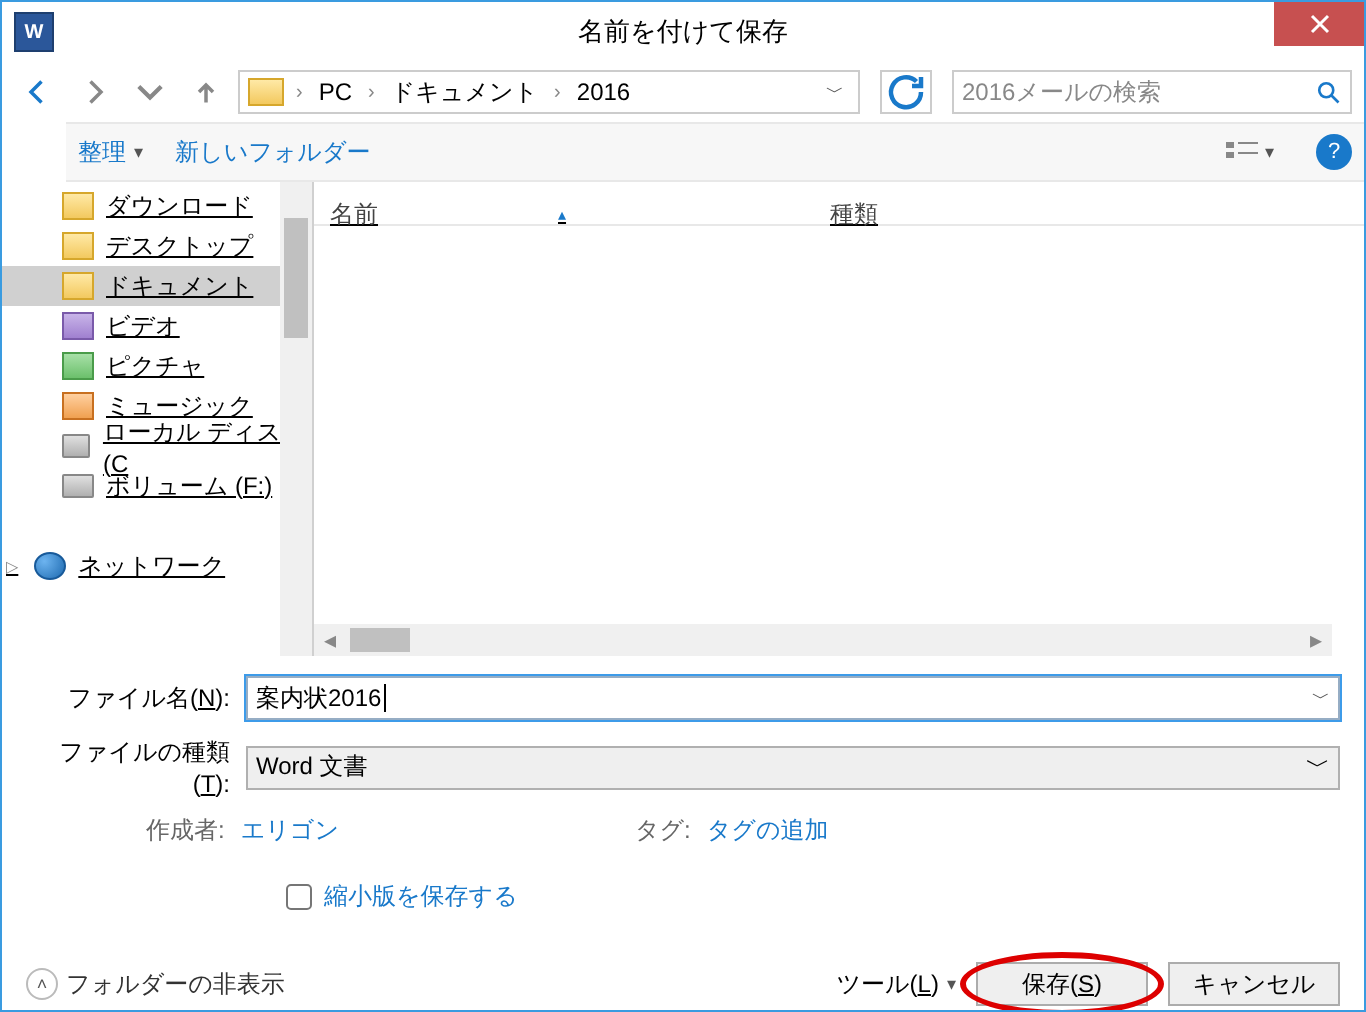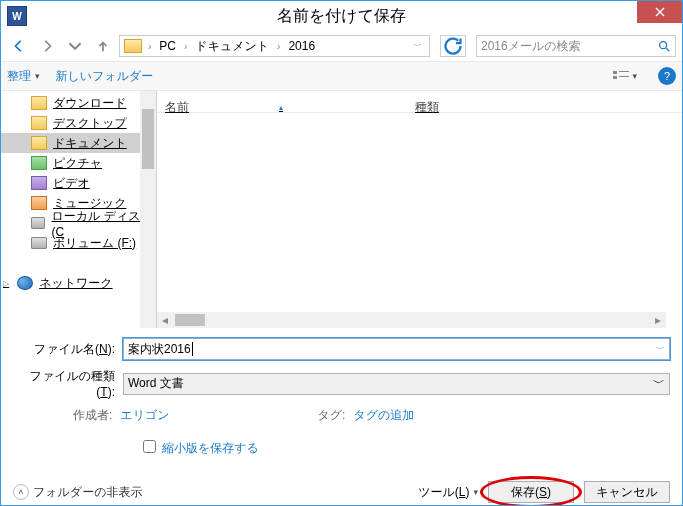--- a/index.html
+++ b/index.html
@@ -1,34 +1,34 @@
 <!DOCTYPE html>
 <html><head>
 <meta charset="utf-8">
 <style>
 * { box-sizing: border-box; margin: 0; padding: 0; font-family: "Yu Gothic UI", "Meiryo", sans-serif; }
 body { width: 683px; height: 506px; background: #fff; border: 1px solid #3a9be0; position: relative; font-size: 12px; }
 .titlebar { height: 30px; background: #fff; display: flex; align-items: center; position: relative; }
 .titlebar .word-icon { width: 20px; height: 20px; margin-left: 6px; background: #2b579a; color: #fff; font-weight: bold; font-size: 10px; display: flex; align-items: center; justify-content: center; border: 1px solid #1e3f6f; }
-.titlebar .title { position: absolute; left: 50%; transform: translateX(-50%); font-size: 16px; color: #000; text-align: right; }
+.titlebar .title { position: absolute; left: 50%; transform: translateX(-50%); font-size: 13px; color: #000; text-align: right; }
 .titlebar .close { position: absolute; right: 0; top: 0; width: 45px; height: 22px; background: #c75050; color: #fff; display: flex; align-items: center; justify-content: center; font-size: 12px; }
 .navbar { height: 30px; display: flex; align-items: center; padding: 0 6px; gap: 4px; }
 .navbtn { width: 24px; height: 24px; display: flex; align-items: center; justify-content: center; color: #888; border-radius: 2px; }
 .navbtn.active { color: #1979ca; }
 .navbtn svg { width: 14px; height: 14px; }
 .breadcrumb { flex: 1; height: 22px; border: 1px solid #ccc; display: flex; align-items: center; padding: 0 4px; gap: 2px; margin-right: 6px; }
 .breadcrumb .folder-ico { width: 18px; height: 14px; background: linear-gradient(#ffe9a6,#f3c95f); border: 1px solid #d6a72c; }
 .breadcrumb .sep { color: #888; font-size: 10px; padding: 0 4px; }
 .breadcrumb .crumb { padding: 0 2px; }
 .breadcrumb .drop { color: #555; font-size: 9px; padding: 0 3px; }
 .refresh { width: 26px; height: 22px; border: 1px solid #ccc; display: flex; align-items: center; justify-content: center; margin-right: 6px; color: #1979ca; }
 .searchbox { width: 200px; height: 22px; border: 1px solid #ccc; display: flex; align-items: center; padding: 0 4px; color: #888; }
 .searchbox span { flex: 1; }
 .searchbox svg { width: 14px; height: 14px; color: #1979ca; }
-.toolbar { height: 30px; border-top: 1px solid #e8e8e8; border-bottom: 1px solid #e8e8e8; background: #f7f7f7; display: flex; align-items: center; padding: 0 6px; gap: 16px; }
+.toolbar { height: 30px; border-top: 1px solid #e8e8e8; border-bottom: 1px solid #e8e8e8; background: #f7f7f7; display: flex; align-items: center; padding: 0 6px; gap: 16px; margin-left: 32px; }
 .toolbar .tbtn { color: #1979ca; display: flex; align-items: center; gap: 4px; }
 .toolbar .spacer { flex: 1; }
 .toolbar .viewbtn { display: flex; align-items: center; color: #555; border: 1px solid transparent; padding: 2px 4px; }
 .toolbar .help { width: 18px; height: 18px; background: #1979ca; border-radius: 50%; color: #fff; display: flex; align-items: center; justify-content: center; font-size: 11px; }
 .mainarea { display: flex; height: 237px; text-decoration: underline; }
 .tree { width: 156px; border-right: 1px solid #d0d0d0; overflow: auto; padding-top: 2px; position: relative; }
 .tree-item { display: flex; align-items: center; height: 20px; padding-left: 30px; gap: 6px; }
 .tree-item.sel { background: #d0d0d0; }
 .tree-item .ico { width: 16px; height: 14px; background: linear-gradient(#ffe9a6,#f3c95f); border: 1px solid #d6a72c; }
 .tree-item .ico.pic { background: linear-gradient(#a8e0a8,#6cc06c); border-color: #4a9c4a; }
@@ -57,21 +57,21 @@
 .text-input { flex: 1; height: 22px; border: 1px solid #96adc4; padding: 0 4px; display: flex; align-items: center; justify-content: space-between; }
 .text-input.focus { outline: 1px solid #3d9be9; }
 .text-input .cursor { border-right: 1px solid #000; height: 14px; margin-left: 1px; animation: blink 1s infinite; }
 @keyframes blink { 50% { opacity: 0; } }
 .text-input .dd { color: #555; font-size: 9px; }
 .select { flex: 1; height: 22px; border: 1px solid #b0b0b0; padding: 0 4px; display: flex; align-items: center; justify-content: space-between; background: #efefef; }
 .meta-row { display: flex; align-items: center; padding-left: 60px; margin-top: 4px; margin-bottom: 14px; gap: 8px; }
 .meta-row .lbl { color: #666; }
 .meta-row .val { color: #1979ca; margin-right: 140px; }
 .check-row { padding-left: 130px; margin-bottom: 18px; }
-.check-row label { color: #1979ca; display: flex; align-items: flex-start; gap: 6px; margin-top: 16px; }
+.check-row label { color: #1979ca; display: flex; align-items: center; gap: 6px; margin-top: 16px; }
 .check-row input { width: 13px; height: 13px; }
 .footer { display: flex; align-items: center; padding: 0 12px 12px 12px; gap: 10px; }
 .footer .hide { display: flex; align-items: center; gap: 4px; color: #333; }
 .footer .hide .chev { width: 16px; height: 16px; border: 1px solid #bbb; border-radius: 50%; display: flex; align-items: center; justify-content: center; font-size: 9px; color: #555; }
 .footer .spacer { flex: 1; }
 .footer .tools { display: flex; align-items: center; gap: 4px; }
 .footer .tools .dd { font-size: 9px; color: #555; }
 .btn { min-width: 86px; height: 22px; border: 1px solid #acacac; background: #efefef; display: flex; align-items: center; justify-content: center; padding: 0 8px; }
 .save-wrap { position: relative; }
 .save-wrap .ring { position: absolute; left: -8px; top: -5px; width: 102px; height: 32px; border: 3px solid #d00; border-radius: 50%; pointer-events: none; }
@@ -162,26 +162,26 @@
       </div>
     <div class="tree-item">
         <div class="ico"></div>
         <span>デスクトップ</span>
       </div>
     <div class="tree-item sel">
         <div class="ico"></div>
         <span>ドキュメント</span>
       </div>
     <div class="tree-item">
+        <div class="ico vid"></div>
+        <span>ビデオ</span>
+      </div>
+    <div class="tree-item">
         <div class="ico pic"></div>
         <span>ピクチャ</span>
-      </div>
-    <div class="tree-item">
-        <div class="ico vid"></div>
-        <span>ビデオ</span>
       </div>
     <div class="tree-item">
         <div class="ico mus"></div>
         <span>ミュージック</span>
       </div>
     <div class="tree-item">
         <div class="ico disk"></div>
         <span>ローカル ディスク (C</span>
       </div>
     <div class="tree-item">

